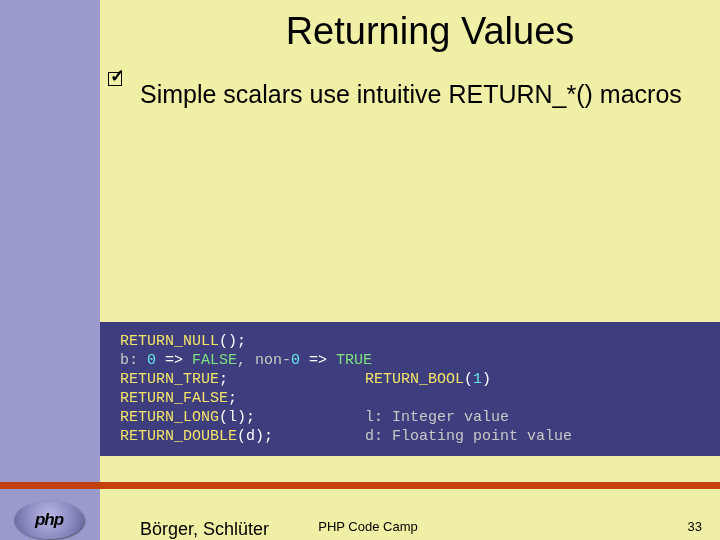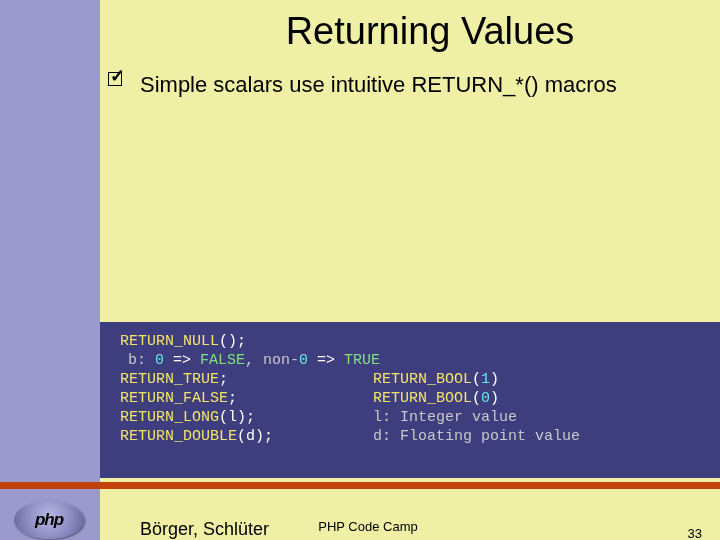--- a/index.html
+++ b/index.html
@@ -41,40 +41,40 @@
     position: absolute;
     left: 2px; top: -3px;
     font-size: 18px;
     font-weight: bold;
     color: #000;
     line-height: 18px;
   }
   .bullet-text {
     position: absolute;
     left: 140px;
-    top: 72px;
-    font-size: 22px;
+    top: 80px;
+    font-size: 25px;
     color: #000;
   }
   .code-block {
     position: absolute;
     left: 100px;
     top: 322px;
     width: 620px;
-    height: 156px;
+    height: 134px;
     background: #3e3e7f;
     padding: 10px 20px 10px 20px;
     font-family: "Courier New", monospace;
     font-size: 15px;
     color: #fff;
     line-height: 19px;
   }
   .code-row { display: flex; }
   .code-left { width: 245px; flex-shrink: 0; white-space: pre; }
-  .code-right { white-space: pre; margin-left: 8px; }
+  .code-right { white-space: pre; }
   .kw-yellow { color: #f2e36a; }
   .kw-green  { color: #7ee07e; }
   .kw-cyan   { color: #66e6e6; }
   .comment   { color: #c8c8c8; }
   .footer {
     position: absolute;
     left: 0; bottom: 0;
     width: 720px; height: 58px;
     border-top: 7px solid #c2410c;
     background: #efefa6;
@@ -120,21 +120,20 @@
     text-align: center;
     font-size: 13px;
     color: #000;
   }
   .footer-page {
     position: absolute;
     right: 18px;
     top: 30px;
     font-size: 13px;
     color: #000;
-    margin-top: 7px;
   }
 </style>
 </head>
 <body>
 
 <div class="sidebar"></div>
 
 <div class="title">Returning Values</div>
 
 <div class="check">
@@ -150,21 +149,20 @@
     </div>
     <div class="code-row">
       <div class="code-right"><span class="comment">b: </span><span class="kw-cyan">0</span><span> =&gt; </span><span class="kw-green">FALSE</span><span class="comment">, non-</span><span class="kw-cyan">0</span><span> =&gt; </span><span class="kw-green">TRUE</span></div>
     </div>
     <div class="code-row">
       <div class="code-left"><span class="kw-yellow">RETURN_TRUE</span><span>;</span></div>
       <div class="code-right"><span class="kw-yellow">RETURN_BOOL</span><span>(</span><span class="kw-cyan">1</span><span>)</span></div>
     </div>
     <div class="code-row">
       <div class="code-left"><span class="kw-yellow">RETURN_FALSE</span><span>;</span></div>
-      <div class="code-right"><span class="kw-yellow">RETURN_BOOL</span><span>(</span><span class="kw-cyan">0</span><span>)</span></div>
     </div>
     <div class="code-row">
       <div class="code-left"><span class="kw-yellow">RETURN_LONG</span><span>(l);</span></div>
       <div class="code-right"><span class="comment">l: Integer value</span></div>
     </div>
     <div class="code-row">
       <div class="code-left"><span class="kw-yellow">RETURN_DOUBLE</span><span>(d);</span></div>
       <div class="code-right"><span class="comment">d: Floating point value</span></div>
     </div>
   </div>

